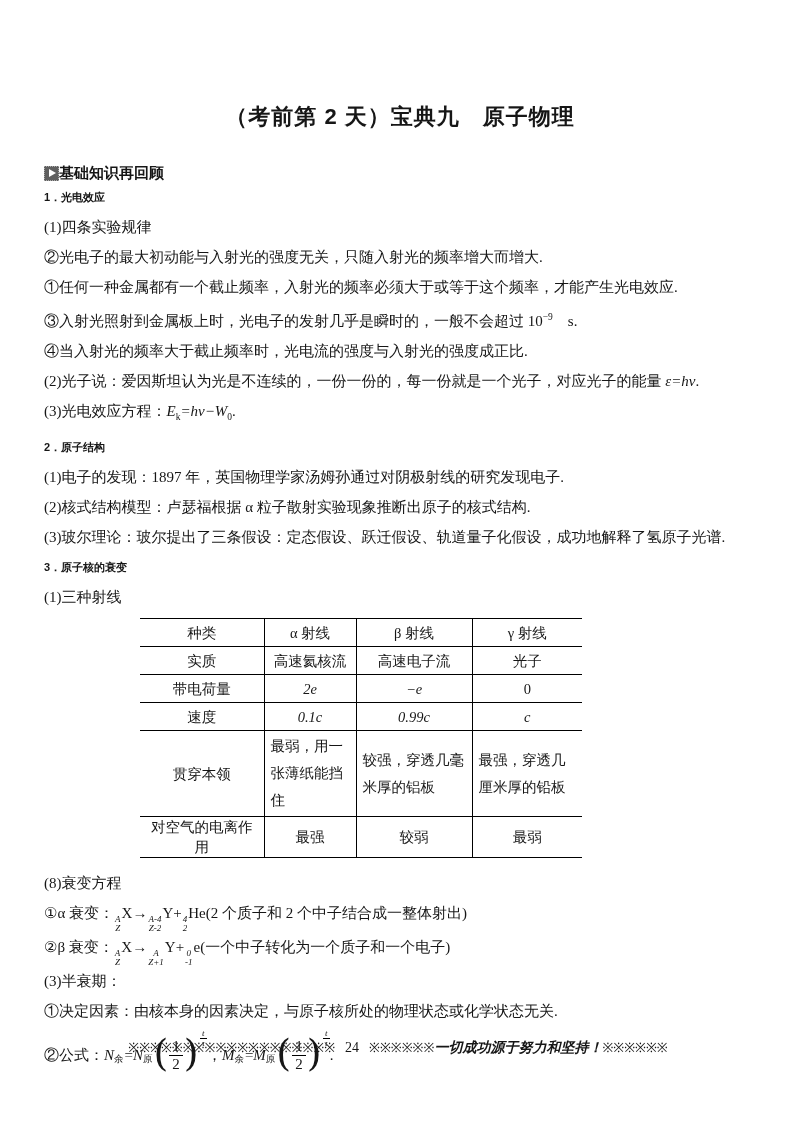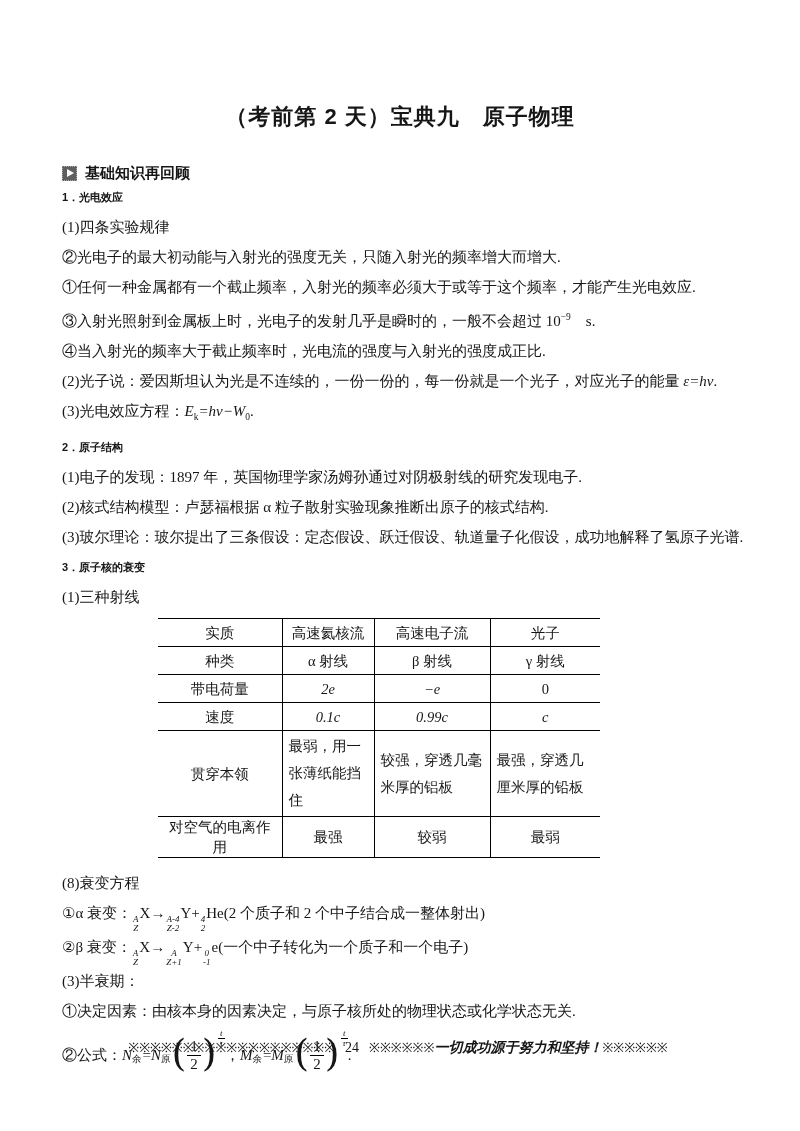--- a/index.html
+++ b/index.html
@@ -1,21 +1,21 @@
 <!DOCTYPE html>
 <html><head>
 <meta charset="utf-8">
 <style>
   html,body{margin:0;padding:0;background:#fff;}
   .page{width:800px;height:1131px;position:relative;background:#fff;color:#161616;
         font-family:"Liberation Serif","DejaVu Serif",serif;font-size:15px;
-        box-sizing:border-box;padding:0 62px;overflow:hidden;}
+        box-sizing:border-box;padding:0 44px;overflow:hidden;}
   .title{margin:100px 0 0 0;text-align:center;font-size:22px;line-height:34px;font-weight:bold;
          font-family:"Liberation Sans","DejaVu Sans",sans-serif;letter-spacing:1px;}
-  .banner{margin-top:30px;display:flex;align-items:center;gap:8px;height:18px;
+  .banner{margin-top:30px;display:flex;align-items:center;height:18px;
           font-family:Liberation Mono, monospace;font-weight:bold;font-size:15px;}
   .play-box{width:15px;height:15px;background:#5f5f5f;border:1px dotted #aaa;box-sizing:border-box;
             display:inline-flex;align-items:center;justify-content:center;}
   .tri{width:0;height:0;border-left:7px solid #fff;border-top:4px solid transparent;border-bottom:4px solid transparent;margin-left:1px;}
   p.line{margin:0;line-height:30px;font-size:15px;white-space:nowrap;}
   p.h2{margin:0;line-height:30px;font-size:11px;font-weight:bold;
        font-family:"Liberation Sans","DejaVu Sans",sans-serif;}
   .first-line{margin-top:12px;}
   .vi{font-style:italic;font-family:"Liberation Serif","DejaVu Serif",serif;}
   sub.s{font-size:9.5px;}  sup.s{font-size:9.5px;}
@@ -79,30 +79,30 @@
 
   <table class="rays">
     <colgroup>
         <col style="width:124px">
         <col style="width:92px">
         <col style="width:116px">
         <col style="width:110px">
       </colgroup>
     <tbody>
         <tr>
+      <td class="vr">种类</td>
+      <td class="vr">α 射线</td>
+      <td class="vr">β 射线</td>
+      <td>γ 射线</td>
+    </tr>
+    <tr>
       <td class="vr">实质</td>
       <td class="vr">高速氦核流</td>
       <td class="vr">高速电子流</td>
       <td>光子</td>
-    </tr>
-    <tr>
-      <td class="vr">种类</td>
-      <td class="vr">α 射线</td>
-      <td class="vr">β 射线</td>
-      <td>γ 射线</td>
     </tr>
     <tr>
       <td class="vr">带电荷量</td>
       <td class="vr vi">2e</td>
       <td class="vr vi">−e</td>
       <td>0</td>
     </tr>
     <tr>
       <td class="vr">速度</td>
       <td class="vr vi">0.1c</td>

